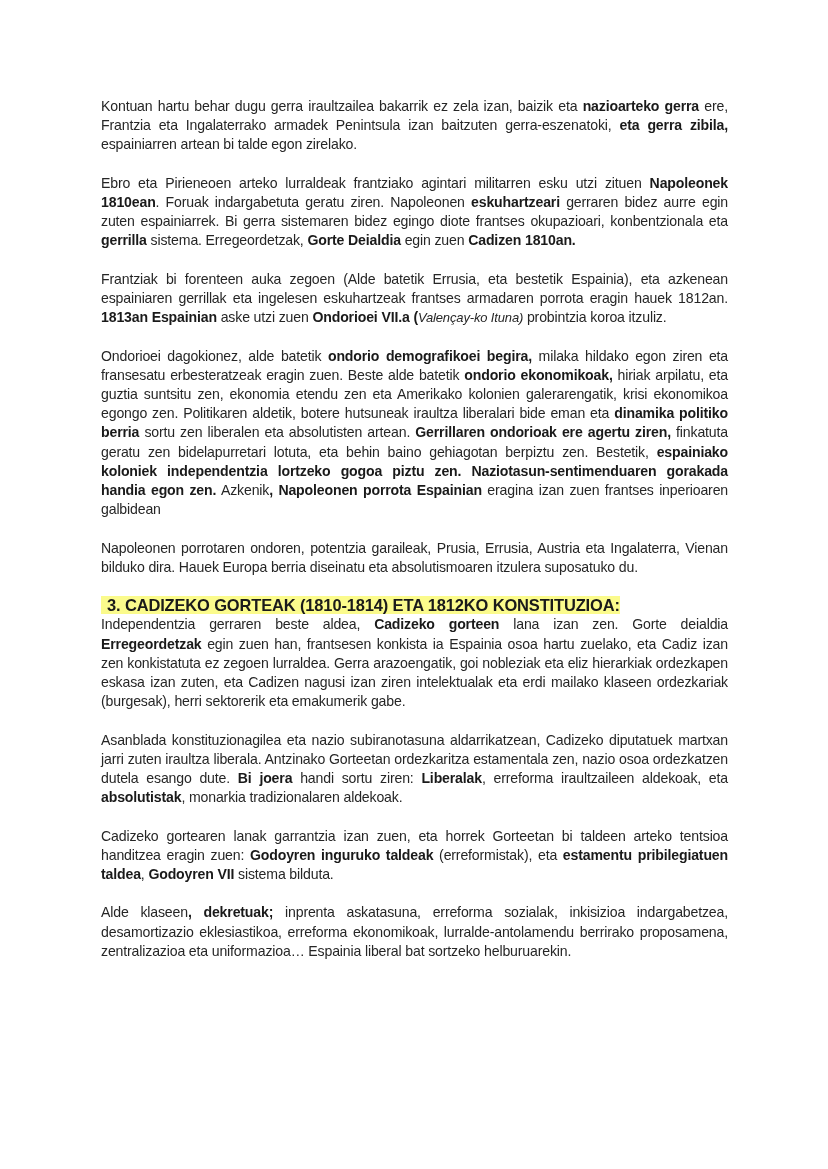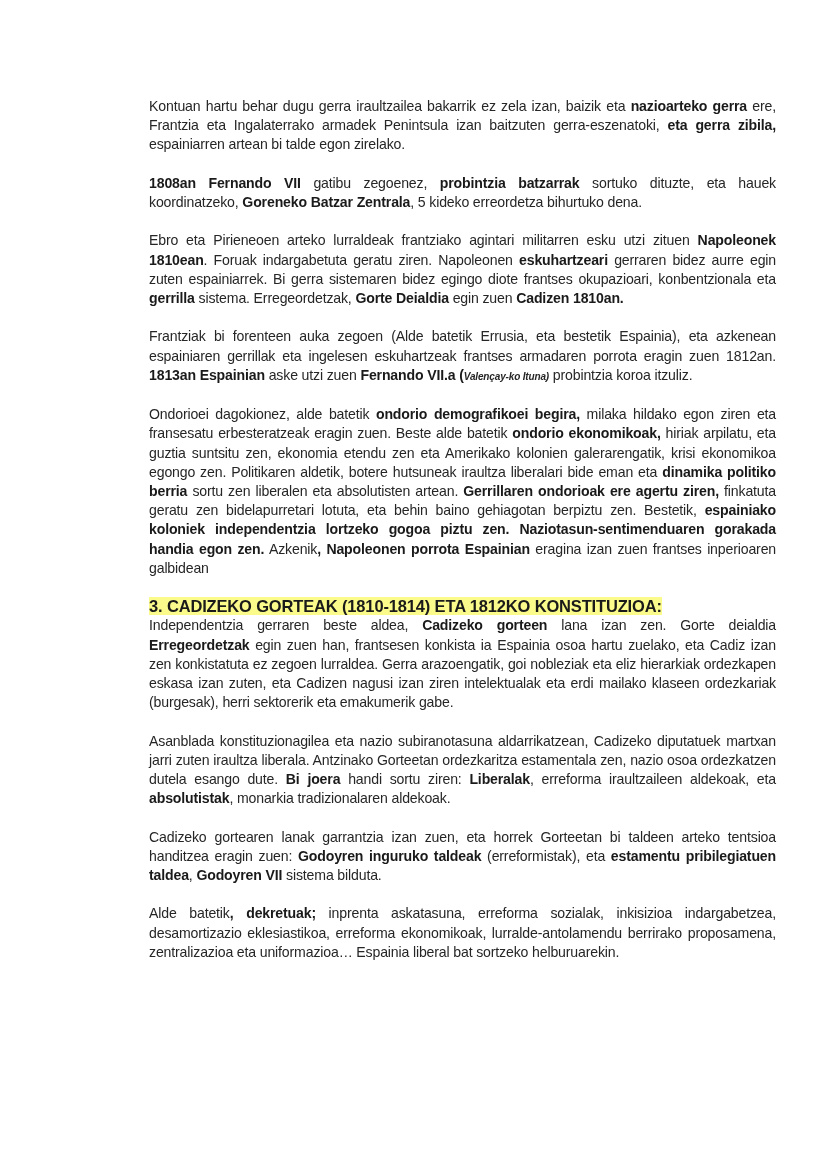--- a/index.html
+++ b/index.html
@@ -7,42 +7,41 @@
   .page {
     position: absolute;
     left: 101px;
     top: 97px;
     width: 627px;
     font-family: "Liberation Sans", sans-serif;
     font-size: 14.1px;
     line-height: 19.2px;
     color: #262626;
     letter-spacing: -0.15px;
-    margin-left: 48px;
   }
   .para { margin: 0 0 19.2px 0; text-align: justify; }
   .para.last { text-align: justify; text-align-last: left; }
   b { font-weight: bold; color: #1a1a1a; }
-  .ital-small { font-style: italic; font-weight: bold; font-size: 10px; }
+  .ital-small { font-style: italic; font-weight: normal; font-size: 13px; }
   .heading {
     margin: 0;
     font-weight: bold;
     color: #1a1a1a;
   }
-  .heading span { background: #fbfb8c; }
+  .heading span { background: #fbfb8c; padding-left: 6px; }
 </style>
 </head>
 <body>
 
 <div class="page">
   <p class="para"><span>Kontuan hartu behar dugu gerra iraultzailea bakarrik ez zela izan, baizik eta </span><b>nazioarteko gerra</b><span> ere, Frantzia eta Ingalaterrako armadek Penintsula izan baitzuten gerra-eszenatoki, </span><b>eta gerra zibila,</b><span> espainiarren artean bi talde egon zirelako.</span></p>
-  <p class="para"><b>1808an Fernando VII</b><span> gatibu zegoenez, </span><b>probintzia batzarrak</b><span> sortuko dituzte, eta hauek koordinatzeko, </span><b>Goreneko Batzar Zentrala</b><span>, 5 kideko erreordetza bihurtuko dena.</span></p>
   <p class="para"><span>Ebro eta Pirieneoen arteko lurraldeak frantziako agintari militarren esku utzi zituen </span><b>Napoleonek 1810ean</b><span>. Foruak indargabetuta geratu ziren. Napoleonen </span><b>eskuhartzeari</b><span> gerraren bidez aurre egin zuten espainiarrek. Bi gerra sistemaren bidez egingo diote frantses okupazioari, konbentzionala eta </span><b>gerrilla</b><span> sistema. Erregeordetzak, </span><b>Gorte Deialdia</b><span> egin zuen </span><b>Cadizen 1810an.</b></p>
-  <p class="para"><span>Frantziak bi forenteen auka zegoen (Alde batetik Errusia, eta bestetik Espainia), eta azkenean espainiaren gerrillak eta ingelesen eskuhartzeak frantses armadaren porrota eragin zuen 1812an. </span><b>1813an Espainian</b><span> aske utzi zuen </span><b>Fernando VII.a (</b><span class="ital-small">Valençay-ko Ituna)</span><span> probintzia koroa itzuliz.</span></p>
+  <p class="para"><span>Frantziak bi forenteen auka zegoen (Alde batetik Errusia, eta bestetik Espainia), eta azkenean espainiaren gerrillak eta ingelesen eskuhartzeak frantses armadaren porrota eragin hauek 1812an. </span><b>1813an Espainian</b><span> aske utzi zuen </span><b>Ondorioei VII.a (</b><span class="ital-small">Valençay-ko Ituna)</span><span> probintzia koroa itzuliz.</span></p>
   <p class="para"><span>Ondorioei dagokionez, alde batetik </span><b>ondorio demografikoei begira,</b><span> milaka hildako egon ziren eta fransesatu erbesteratzeak eragin zuen. Beste alde batetik </span><b>ondorio ekonomikoak,</b><span> hiriak arpilatu, eta guztia suntsitu zen, ekonomia etendu zen eta Amerikako kolonien galerarengatik, krisi ekonomikoa egongo zen.  Politikaren aldetik, botere hutsuneak iraultza liberalari bide eman eta </span><b>dinamika politiko berria</b><span> sortu zen liberalen eta absolutisten artean. </span><b>Gerrillaren ondorioak ere agertu ziren,</b><span> finkatuta geratu zen bidelapurretari lotuta, eta behin baino gehiagotan berpiztu zen. Bestetik, </span><b>espainiako koloniek independentzia lortzeko gogoa piztu zen. Naziotasun-sentimenduaren gorakada handia egon zen.</b><span> Azkenik</span><b>, Napoleonen porrota Espainian</b><span> eragina izan zuen frantses inperioaren galbidean</span></p>
+  <p class="para"><span>Napoleonen porrotaren ondoren, potentzia garaileak, Prusia, Errusia, Austria eta Ingalaterra, Vienan bilduko dira. Hauek Europa berria diseinatu eta absolutismoaren itzulera suposatuko du.</span></p>
 
   <h3 class="heading"><span>3. CADIZEKO GORTEAK (1810-1814) ETA 1812KO KONSTITUZIOA:</span></h3>
 
   <p class="para"><span>Independentzia gerraren beste aldea, </span><b>Cadizeko gorteen</b><span> lana izan zen. Gorte deialdia </span><b>Erregeordetzak</b><span> egin zuen han, frantsesen konkista ia Espainia osoa hartu zuelako, eta Cadiz izan zen konkistatuta ez zegoen lurraldea. Gerra arazoengatik, goi nobleziak eta eliz hierarkiak ordezkapen eskasa izan zuten, eta Cadizen nagusi izan ziren intelektualak eta erdi mailako klaseen ordezkariak (burgesak), herri sektorerik eta emakumerik gabe.</span></p>
   <p class="para"><span>Asanblada konstituzionagilea eta nazio subiranotasuna aldarrikatzean, Cadizeko diputatuek martxan jarri zuten iraultza liberala. Antzinako Gorteetan ordezkaritza estamentala zen, nazio osoa ordezkatzen dutela esango dute. </span><b>Bi joera</b><span> handi sortu ziren: </span><b>Liberalak</b><span>, erreforma iraultzaileen aldekoak, eta </span><b>absolutistak</b><span>, monarkia tradizionalaren aldekoak.</span></p>
   <p class="para"><span>Cadizeko gortearen lanak garrantzia izan zuen, eta horrek Gorteetan bi taldeen arteko tentsioa handitzea eragin zuen: </span><b>Godoyren inguruko taldeak</b><span> (erreformistak), eta </span><b>estamentu pribilegiatuen taldea</b><span>, </span><b>Godoyren VII</b><span> sistema bilduta.</span></p>
-  <p class="para last"><span>Alde batetik</span><b>, dekretuak;</b><span> inprenta askatasuna, erreforma sozialak, inkisizioa indargabetzea, desamortizazio eklesiastikoa, erreforma ekonomikoak, lurralde-antolamendu berrirako proposamena, zentralizazioa eta uniformazioa… Espainia liberal bat sortzeko helburuarekin.</span></p>
+  <p class="para last"><span>Alde klaseen</span><b>, dekretuak;</b><span> inprenta askatasuna, erreforma sozialak, inkisizioa indargabetzea, desamortizazio eklesiastikoa, erreforma ekonomikoak, lurralde-antolamendu berrirako proposamena, zentralizazioa eta uniformazioa… Espainia liberal bat sortzeko helburuarekin.</span></p>
 </div>
 
 </body></html>

